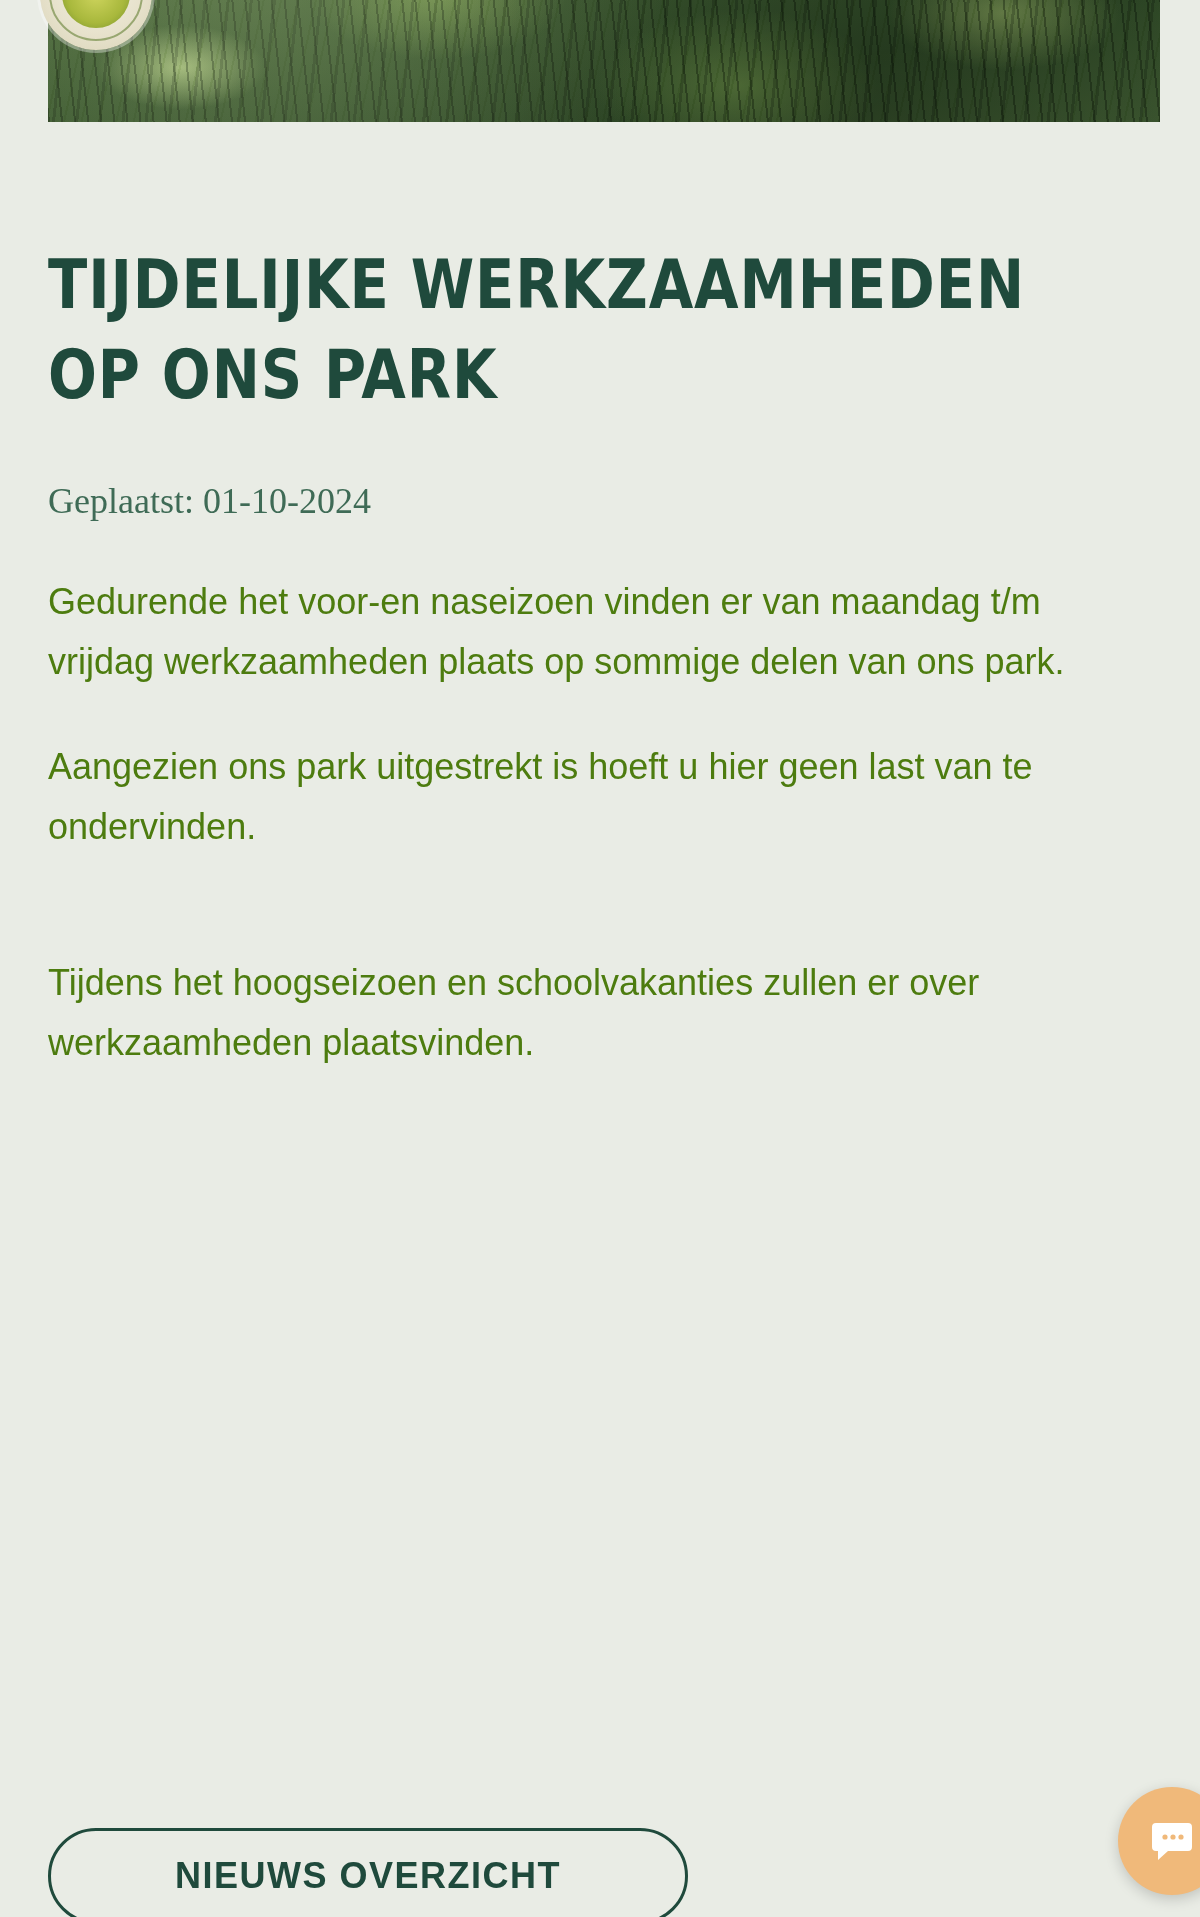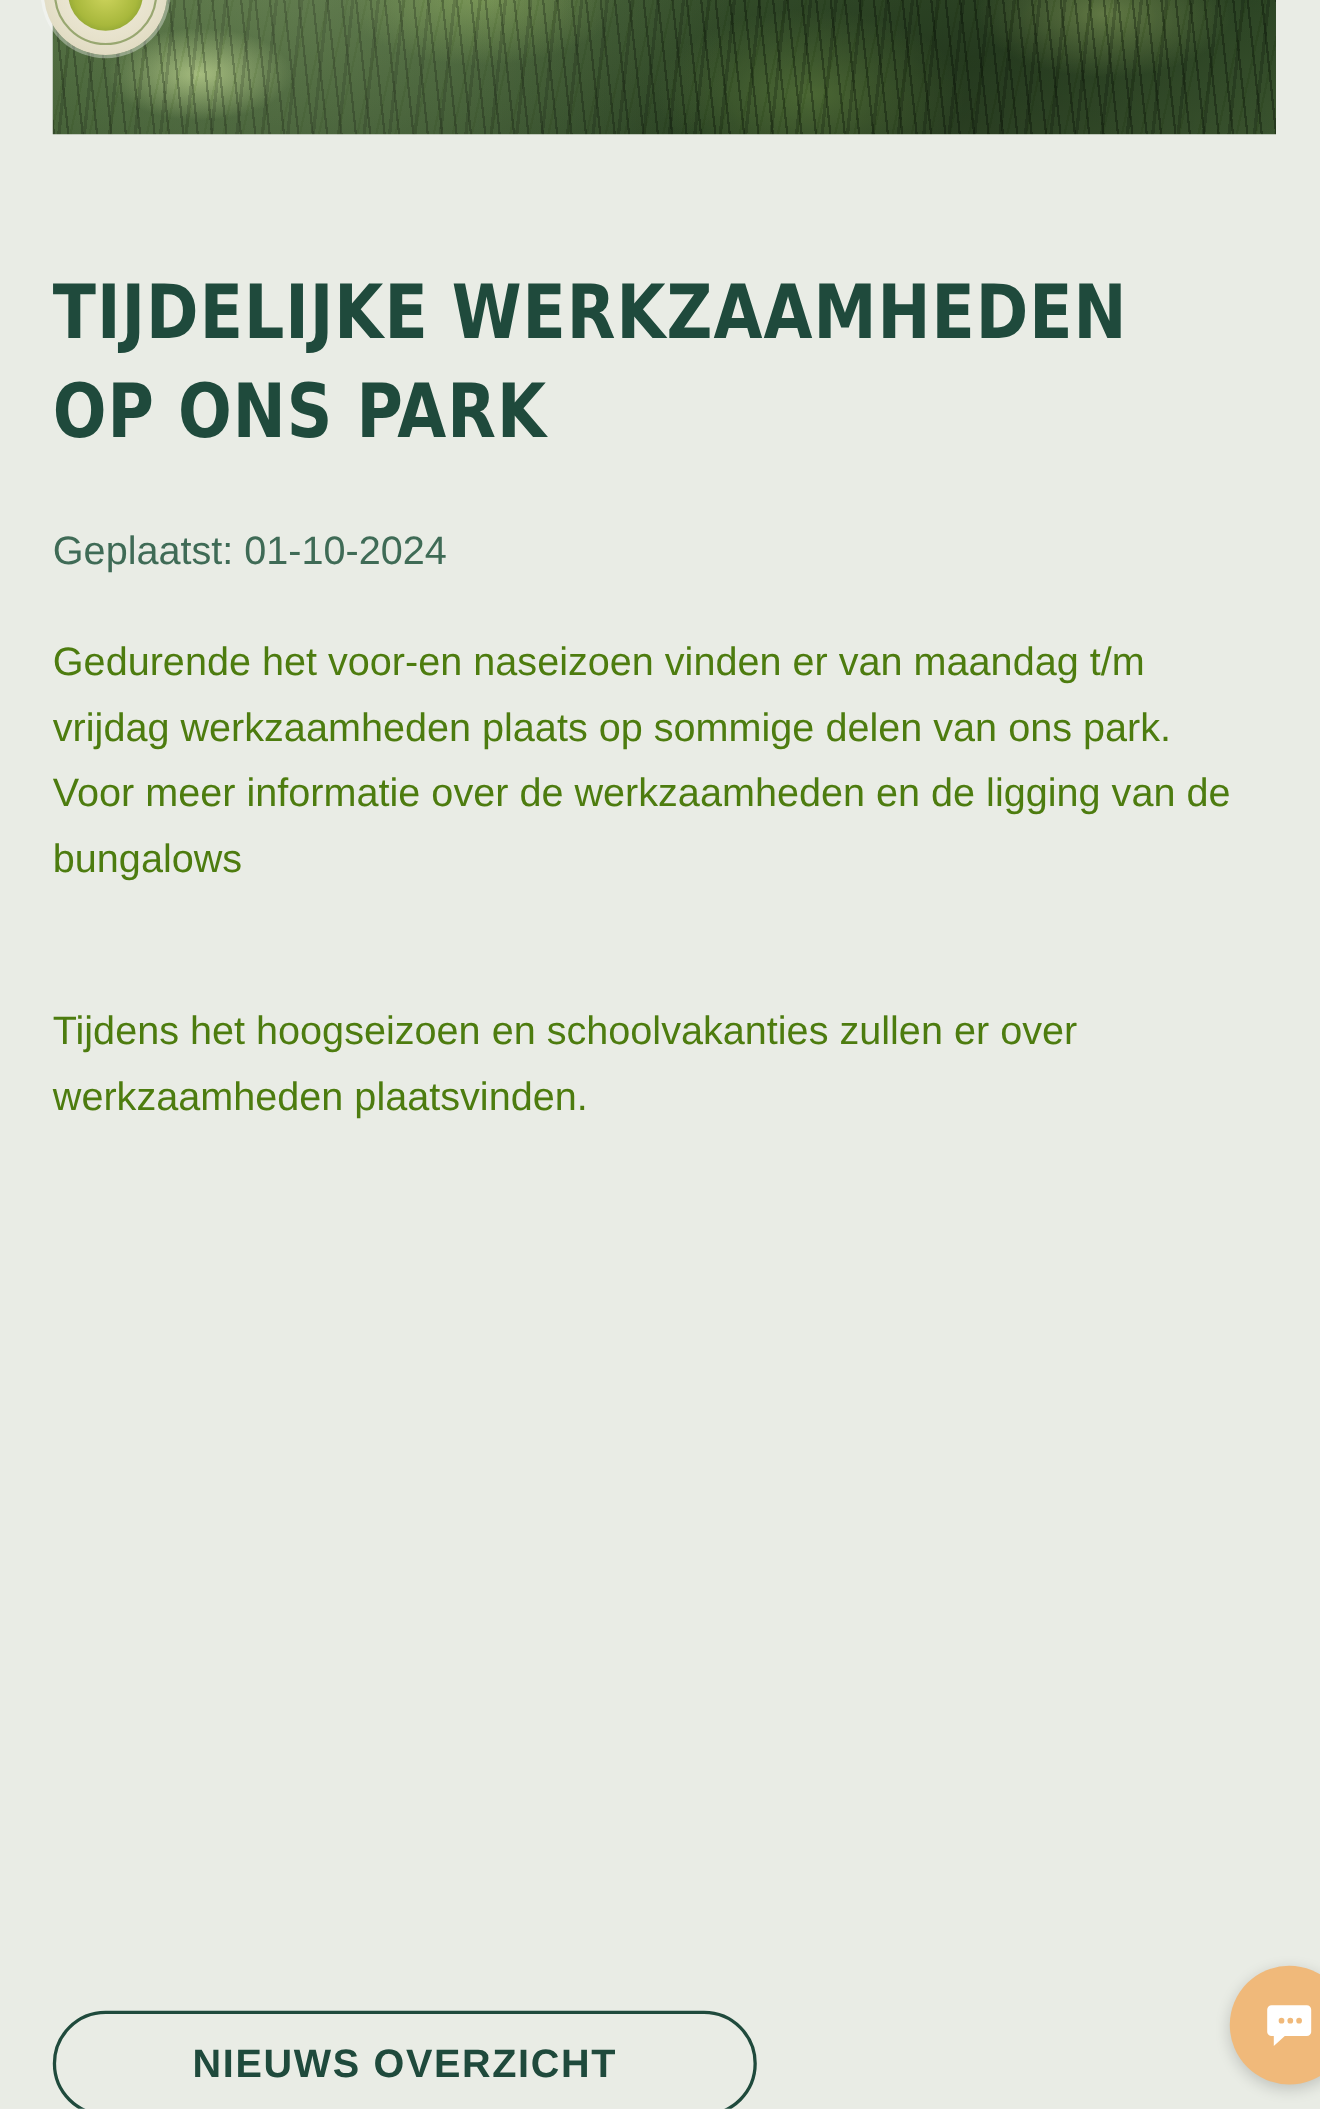--- a/index.html
+++ b/index.html
@@ -121,21 +121,21 @@
     transform: scaleX(0.94);
     transform-origin: left top;
     max-width: 1110px;
   }
 
   .posted {
     margin: 56px 0 0 0;
     font-size: 36px;
     line-height: 1.4;
     color: #3f6b56;
-    font-family: Liberation Sans, sans-serif;
+    font-family: Liberation Serif, serif;
   }
 
   p.body {
     margin: 46px 0 0 0;
     font-size: 36px;
     line-height: 1.66;
     color: #4d7c0f;
     font-family: "Liberation Sans", sans-serif;
     max-width: 1085px;
   }
@@ -203,22 +203,22 @@
   </div>
 
   <div class="content">
 
     <h1 class="title">Tijdelijke werkzaamheden op ons park</h1>
 
     <div class="posted">Geplaatst: 01-10-2024</div>
 
     <p class="body">Gedurende het voor-en naseizoen vinden er van maandag t/m vrijdag werkzaamheden plaats op sommige delen van ons park.</p>
 
-
-    <p class="body tight">Voor meer informatie over de werkzaamheden en de ligging van de bungalows</p>
+    <p class="body">Aangezien ons park uitgestrekt is hoeft u hier geen last van te ondervinden.</p>
+
 
 
     <p class="body gap-big">Tijdens het hoogseizoen  en schoolvakanties zullen er over werkzaamheden plaatsvinden.</p>
 
   </div>
 
   <div class="btn-wrap">
     <button class="news-btn">Nieuws overzicht</button>
   </div>
 

